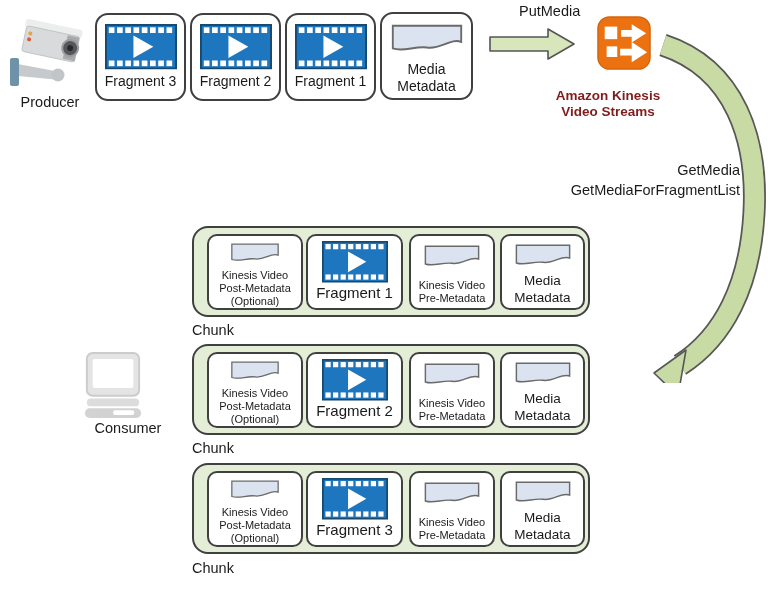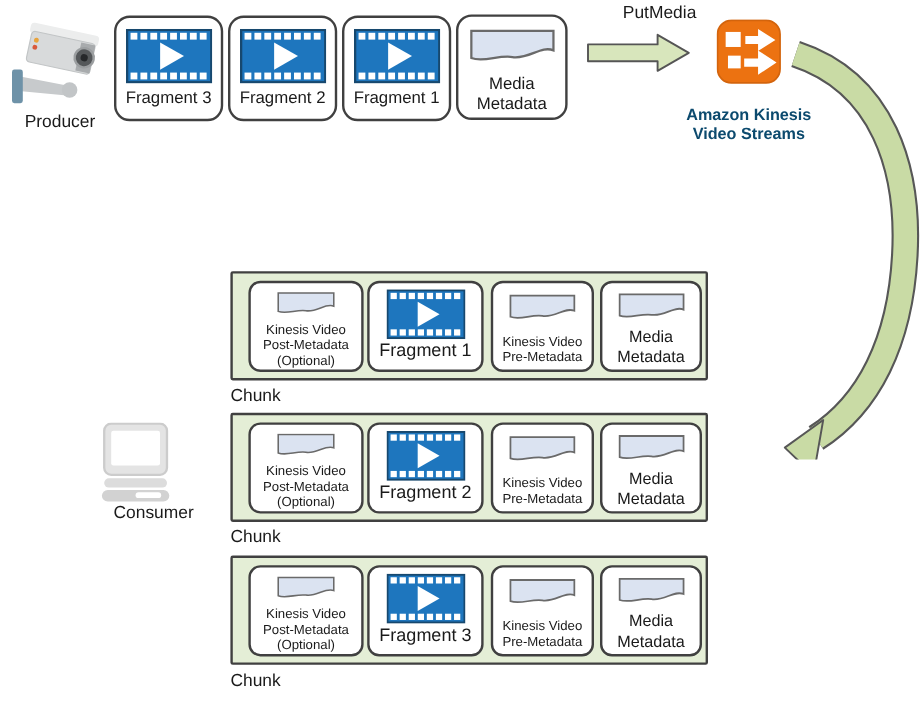--- a/index.html
+++ b/index.html
@@ -10,30 +10,30 @@
   .abs { position:absolute; }
   .lbl { font-size:14.5px; text-align:center; }
   .node {
     position:absolute; background:#ffffff; border:2px solid #404040;
     border-radius:13px; box-sizing:border-box;
     display:flex; flex-direction:column; align-items:center;
   }
   .node .node-lbl { font-size:14px; text-align:center; line-height:17px; margin-top:3px; }
   .putmedia-lbl { position:absolute; left:488px; top:3px; font-size:14.5px;margin-left:31px; }
   .kinesis-lbl {
-    position:absolute; left:550px; top:88px; width:148px; text-align:center;
-    font-weight:bold; font-size:13.5px; line-height:16px; color:#0c4a6e;
+    position:absolute; left:534px; top:88px; width:148px; text-align:center;
+    font-weight:bold; font-size:13.5px; line-height:16px; color:#7f1d1d;
   }
   .getmedia-lbl {
     position:absolute; left:440px; top:160px; width:300px; text-align:right;
     font-size:14.5px; line-height:20px;
   }
   .chunk {
     position:absolute; left:192px; width:398px; height:91px;
-    background:#e4eed6; border:2px solid #404040; border-radius:2px;
+    background:#e4eed6; border:2px solid #404040; border-radius:16px;
     box-sizing:border-box;
   }
   .chunk-caption { position:absolute; left:192px; width:398px; text-align:left; font-size:14.5px; }
   .inner-box {
     position:absolute; top:6px; height:76px; background:#ffffff;
     border:2px solid #404040; border-radius:10px; box-sizing:border-box;
     display:flex; flex-direction:column; align-items:center; text-align:center;
   }
   .inner-post  { left:13px;  width:96px; }
   .inner-frag  { left:112px; width:97px; }
@@ -141,20 +141,24 @@
   <div class="kinesis-lbl">
     <span>Amazon Kinesis</span><br>
     <span>Video Streams</span>
   </div>
 
   <svg class="abs" style="left:598px; top:33px" width="170" height="350" viewBox="0 0 170 350">
     <path d="M 65 12 C 138 36, 160 108, 156 180 C 152 252, 126 304, 82 332" fill="none" stroke="#575757" stroke-width="23" stroke-linecap="butt"></path>
     <path d="M 65 12 C 138 36, 160 108, 156 180 C 152 252, 126 304, 82 332" fill="none" stroke="#C9DBA5" stroke-width="19.5" stroke-linecap="butt"></path>
     <polygon points="56,340 88,317 80,363" fill="#C9DBA5" stroke="#575757" stroke-width="1.6" stroke-linejoin="round"></polygon>
   </svg>
+  <div class="getmedia-lbl">
+    <span>GetMedia</span><br>
+    <span>GetMediaForFragmentList</span>
+  </div>
 
   <svg class="abs" style="left:82px; top:352px" width="62" height="68" viewBox="0 0 64 70">
     <rect x="5" y="1" width="54" height="44" rx="6" fill="#E4E4E4" stroke="#CCCCCC" stroke-width="2"></rect>
     <rect x="11" y="7" width="42" height="30" rx="2" fill="#FFFFFF"></rect>
     <rect x="5" y="48" width="54" height="8" rx="4" fill="#DCDCDC"></rect>
     <rect x="3" y="58" width="58" height="10" rx="5" fill="#D2D2D2"></rect>
     <rect x="32" y="60" width="22" height="5" rx="2.5" fill="#FFFFFF"></rect>
   </svg>
   <div class="abs lbl" style="left:78px; top:420px; width:100px">Consumer</div>
 

